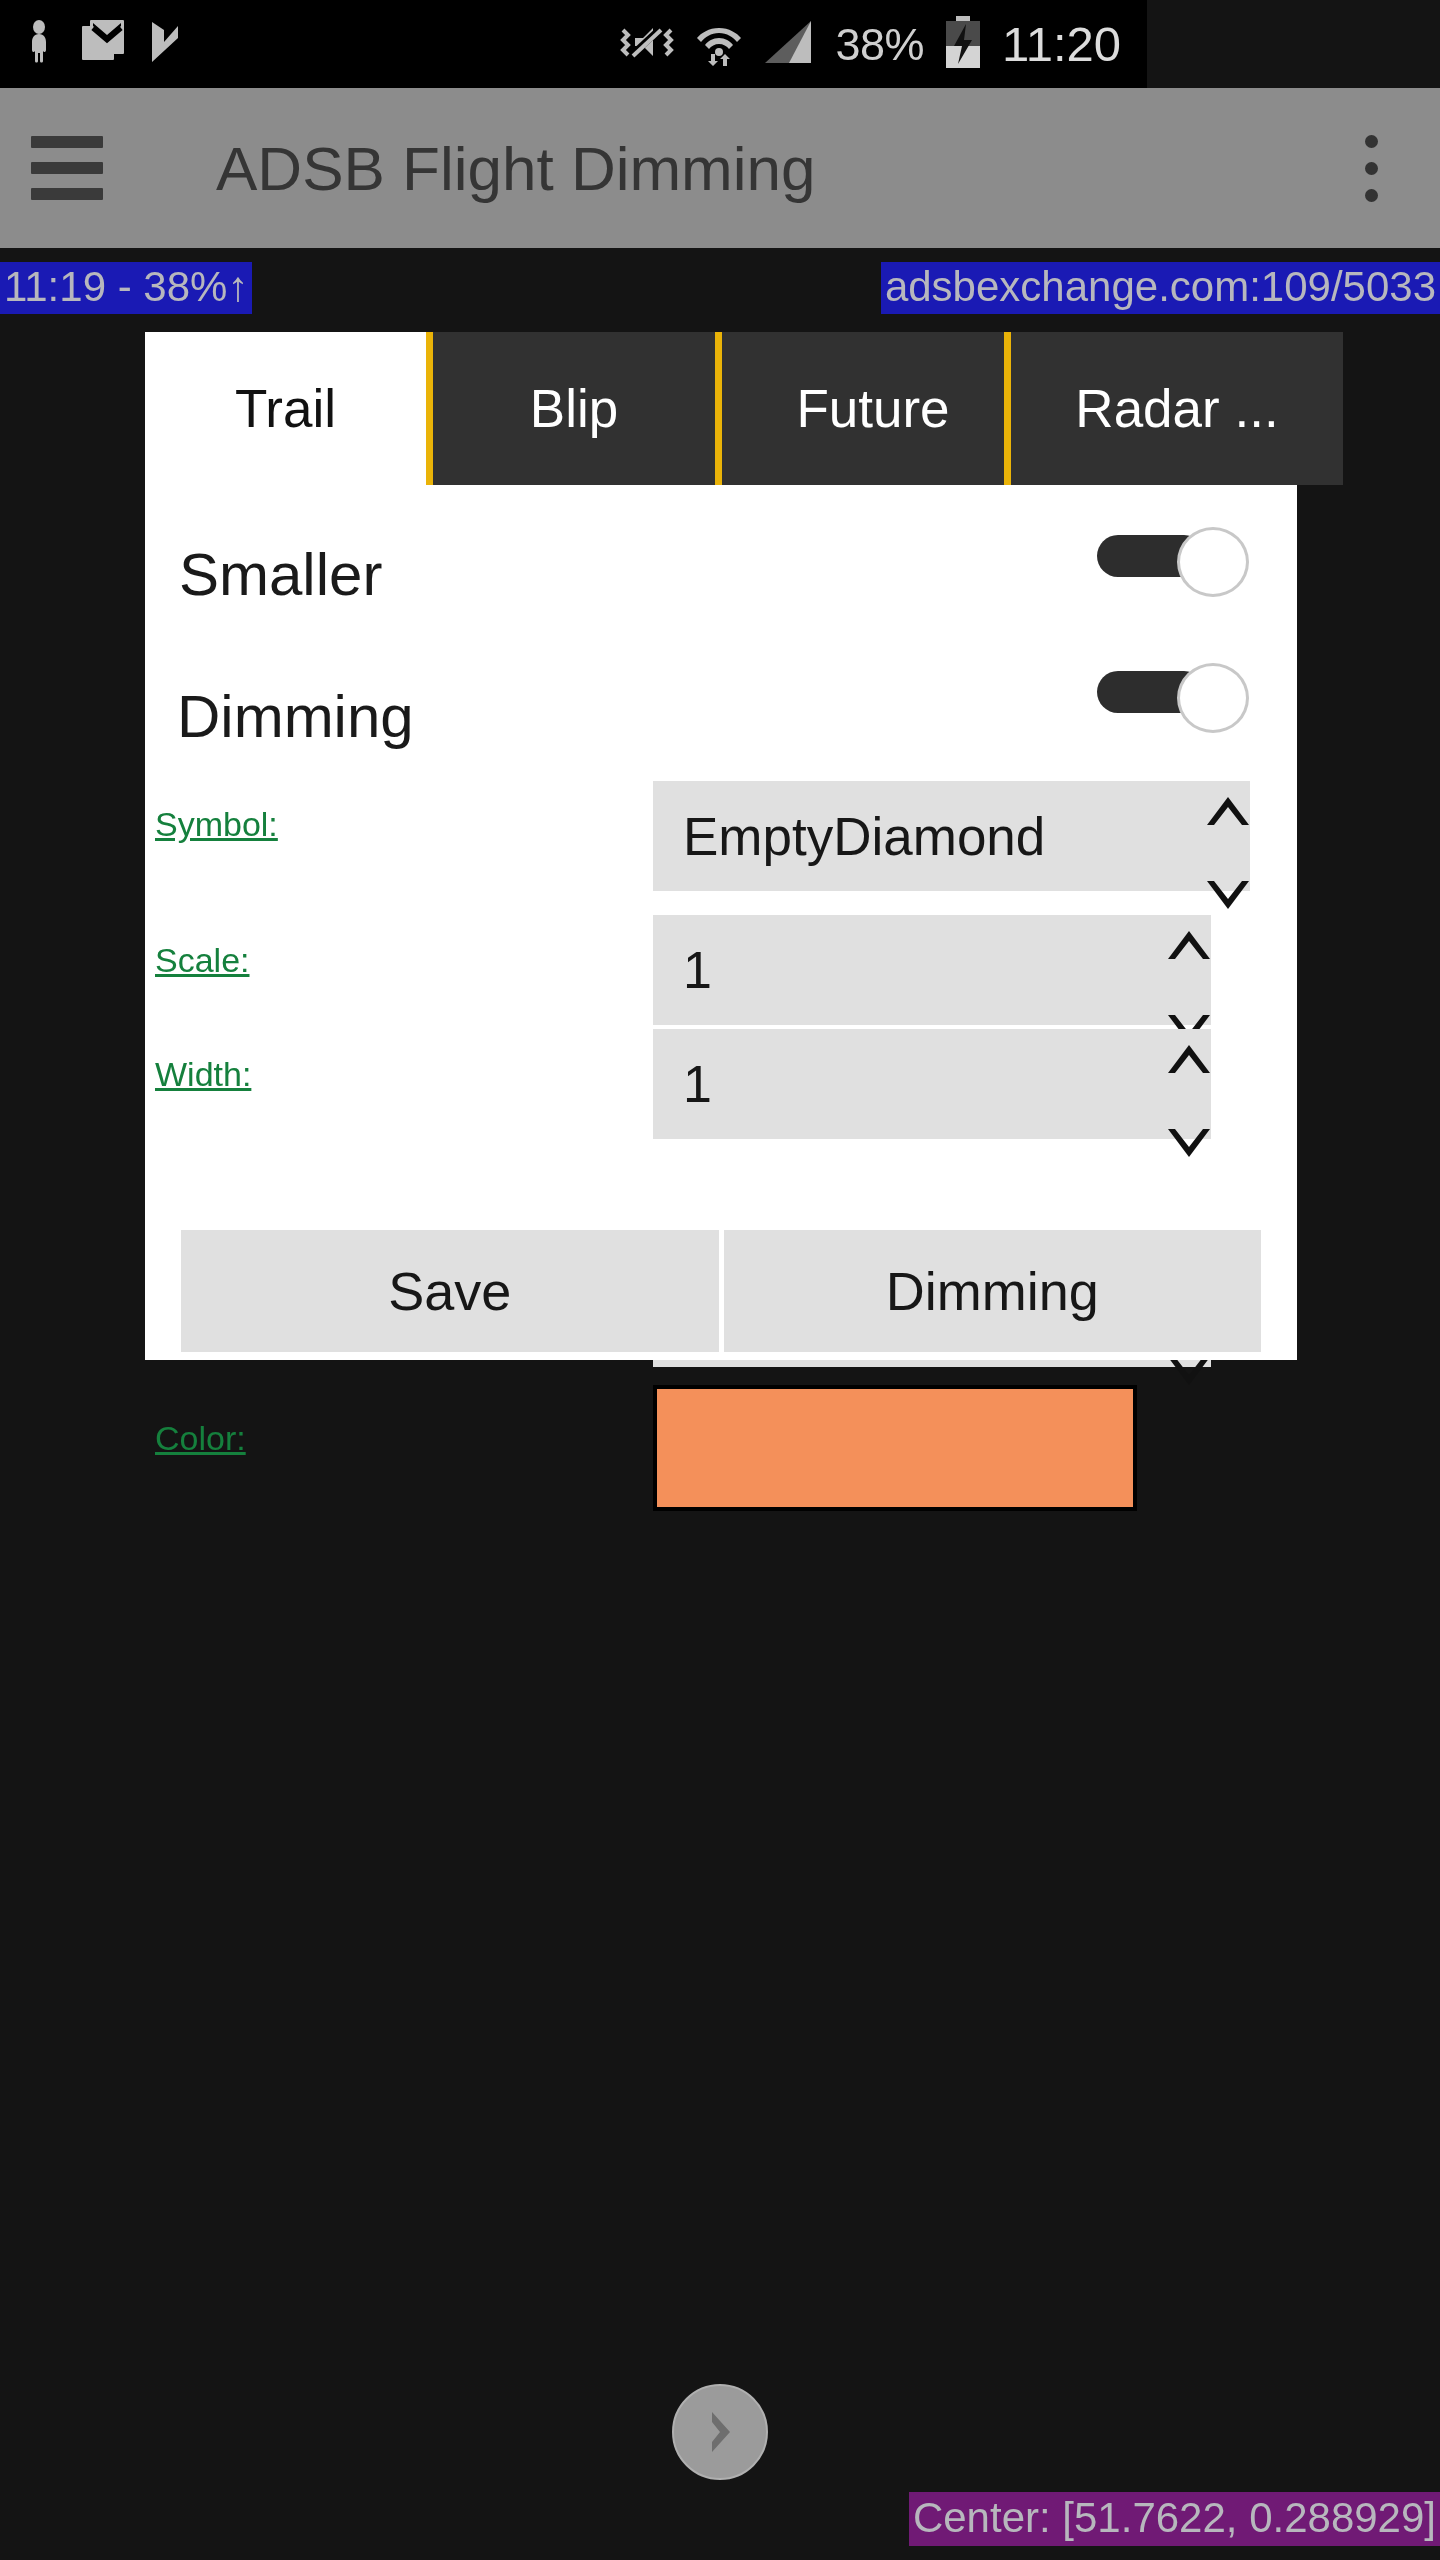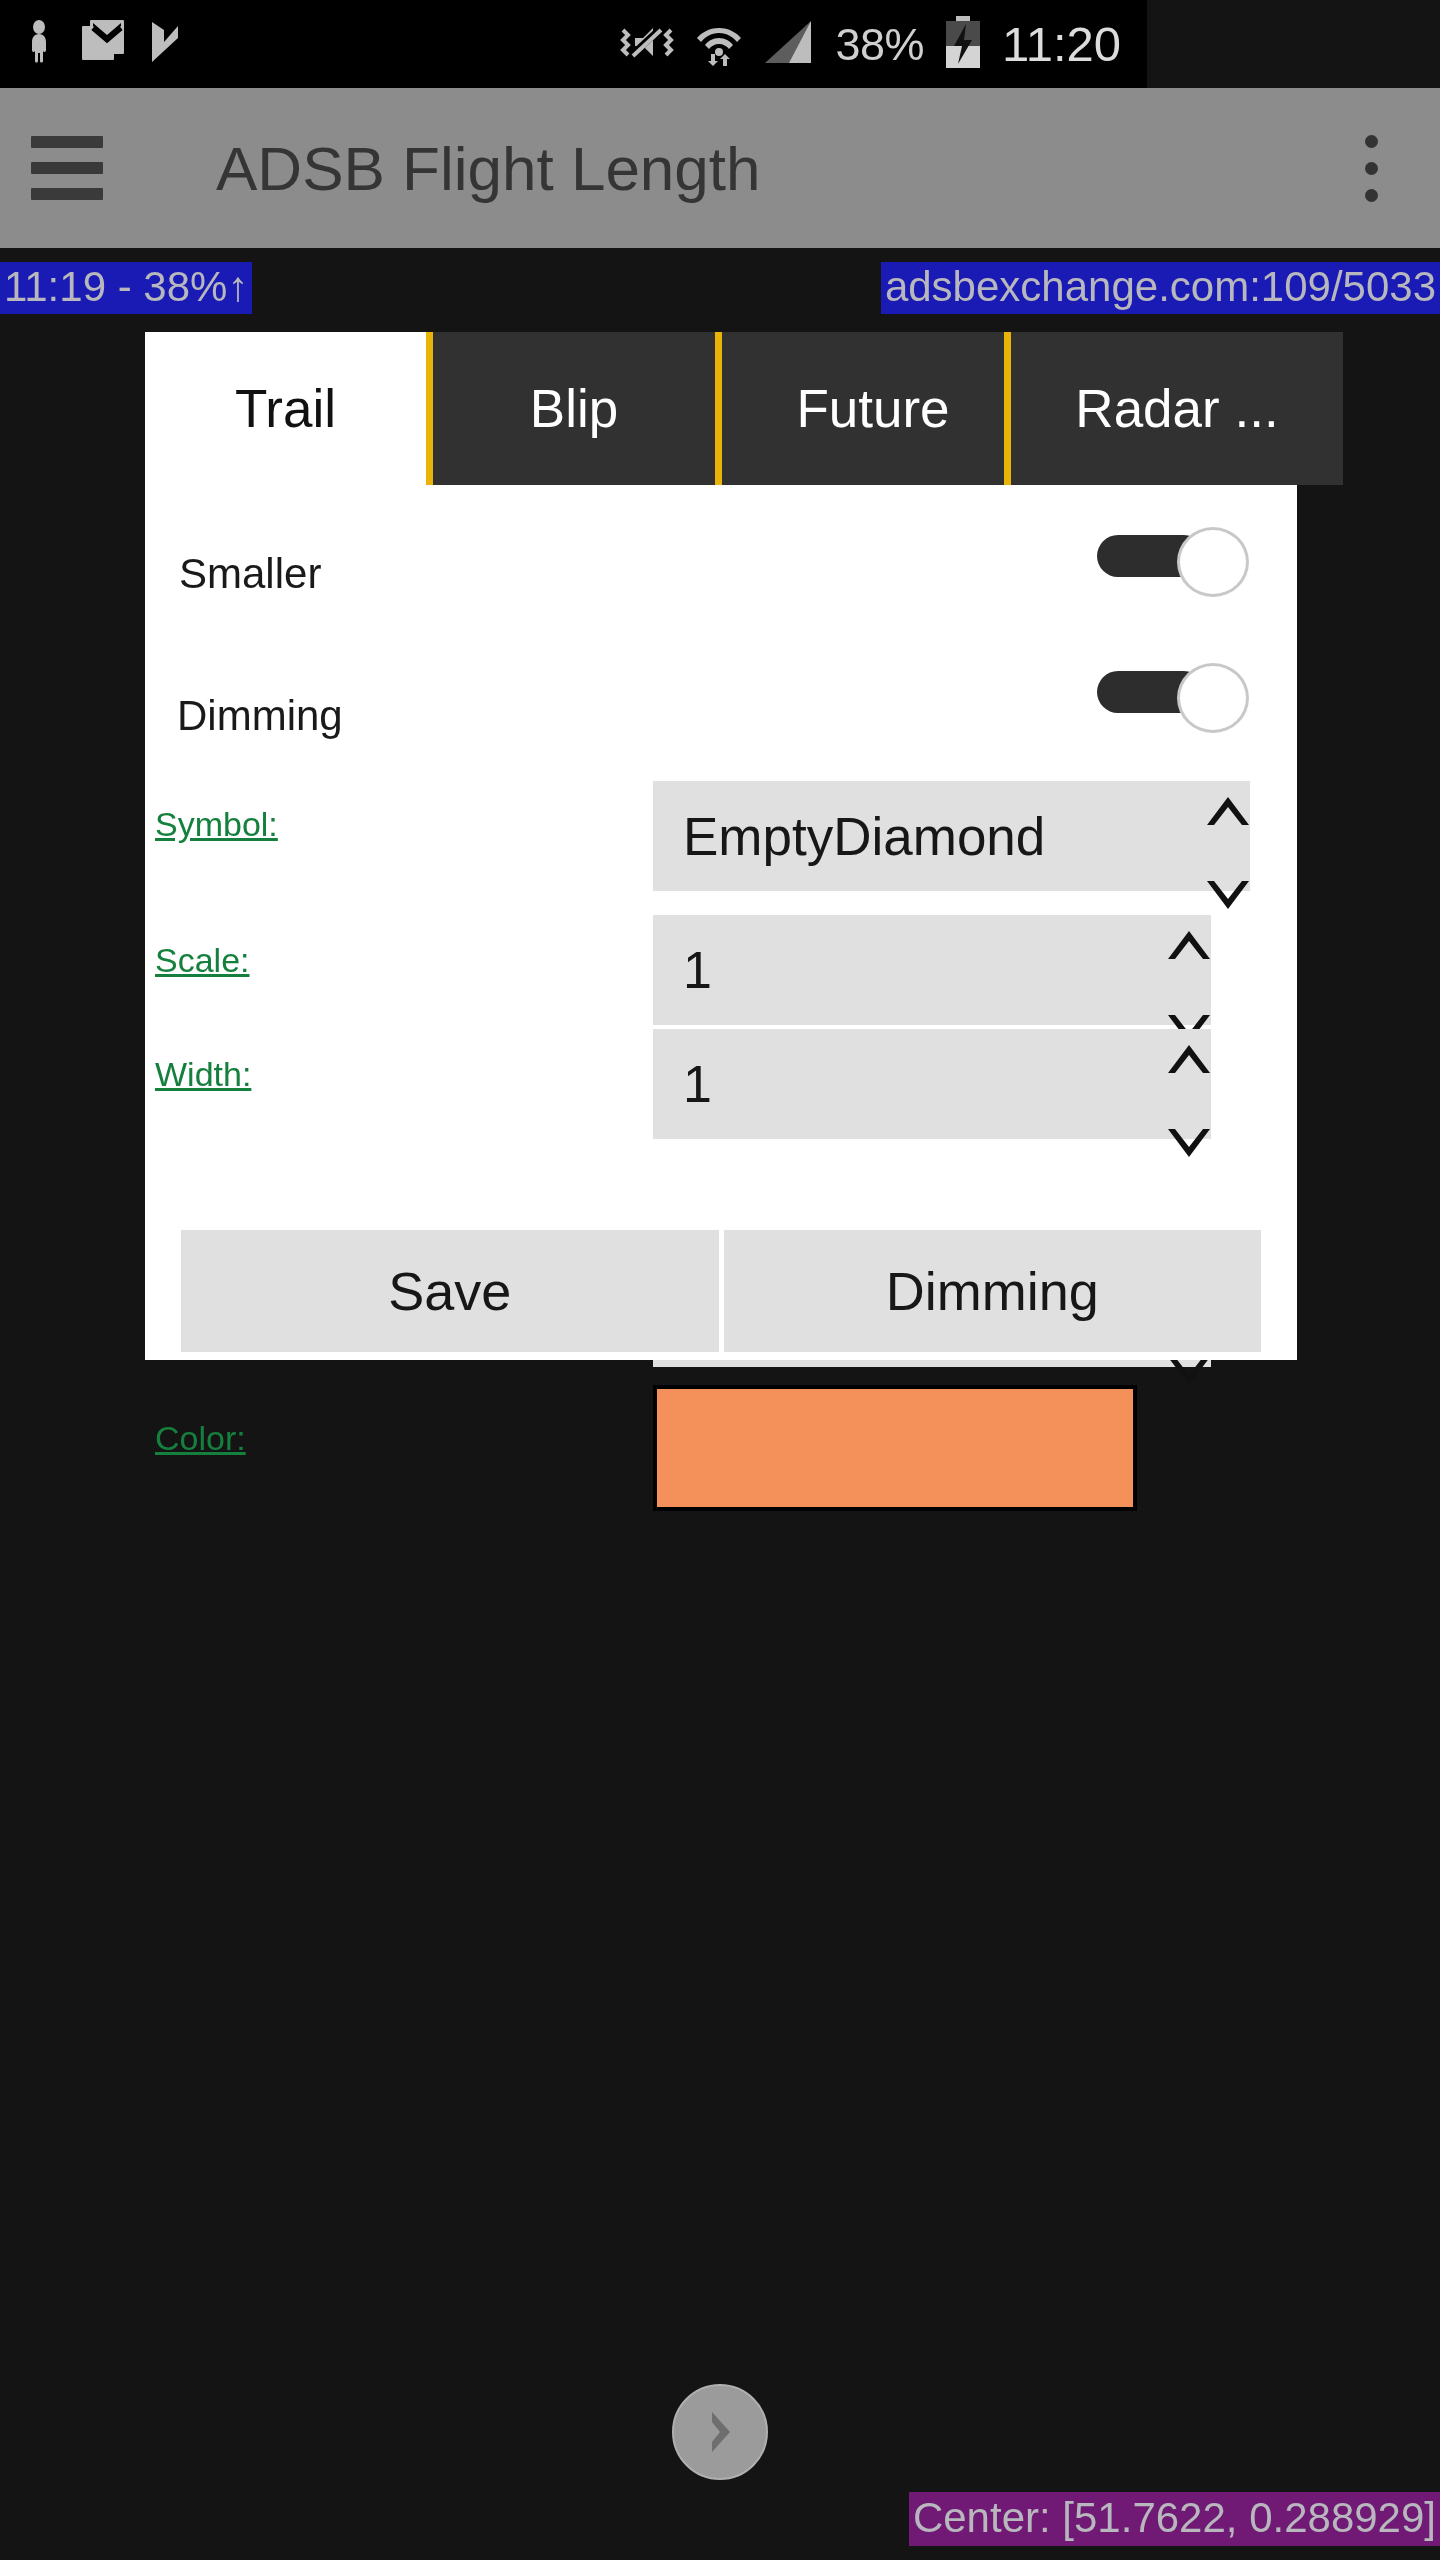--- a/index.html
+++ b/index.html
@@ -182,21 +182,21 @@
     position: absolute;
     left: 0;
     width: 100%;
     height: 142px;
     display: flex;
     align-items: center;
   }
   #row-smaller { top: 0px; }
   #row-dimming { top: 142px; }
   .toggle-label {
-    font-size: 42px;
+    font-size: 60px;
     color: #1a1a1a;
     margin-left: 32px;
     width: 560px;
     margin-top: 36px;
   }
   #row-smaller .toggle-label { margin-left: 34px; }
   .switch {
     position: absolute;
     right: 48px;
     width: 152px;
@@ -434,21 +434,21 @@
       <span class="sb-clock">11:20</span>
     </div>
   </div>
 
   <div id="app-bar">
     <div id="hamburger-btn">
       <div class="bar"></div>
       <div class="bar"></div>
       <div class="bar"></div>
     </div>
-    <div id="app-title">ADSB Flight Length</div>
+    <div id="app-title">ADSB Flight Dimming</div>
     <div id="overflow-btn">
       <div class="dot"></div>
       <div class="dot"></div>
       <div class="dot"></div>
     </div>
   </div>
 
   <div id="info-strip">
     <span class="info-chip" id="info-left">11:19 - 38%↑</span>
     <span class="info-chip" id="info-right">adsbexchange.com:109/5033</span>

